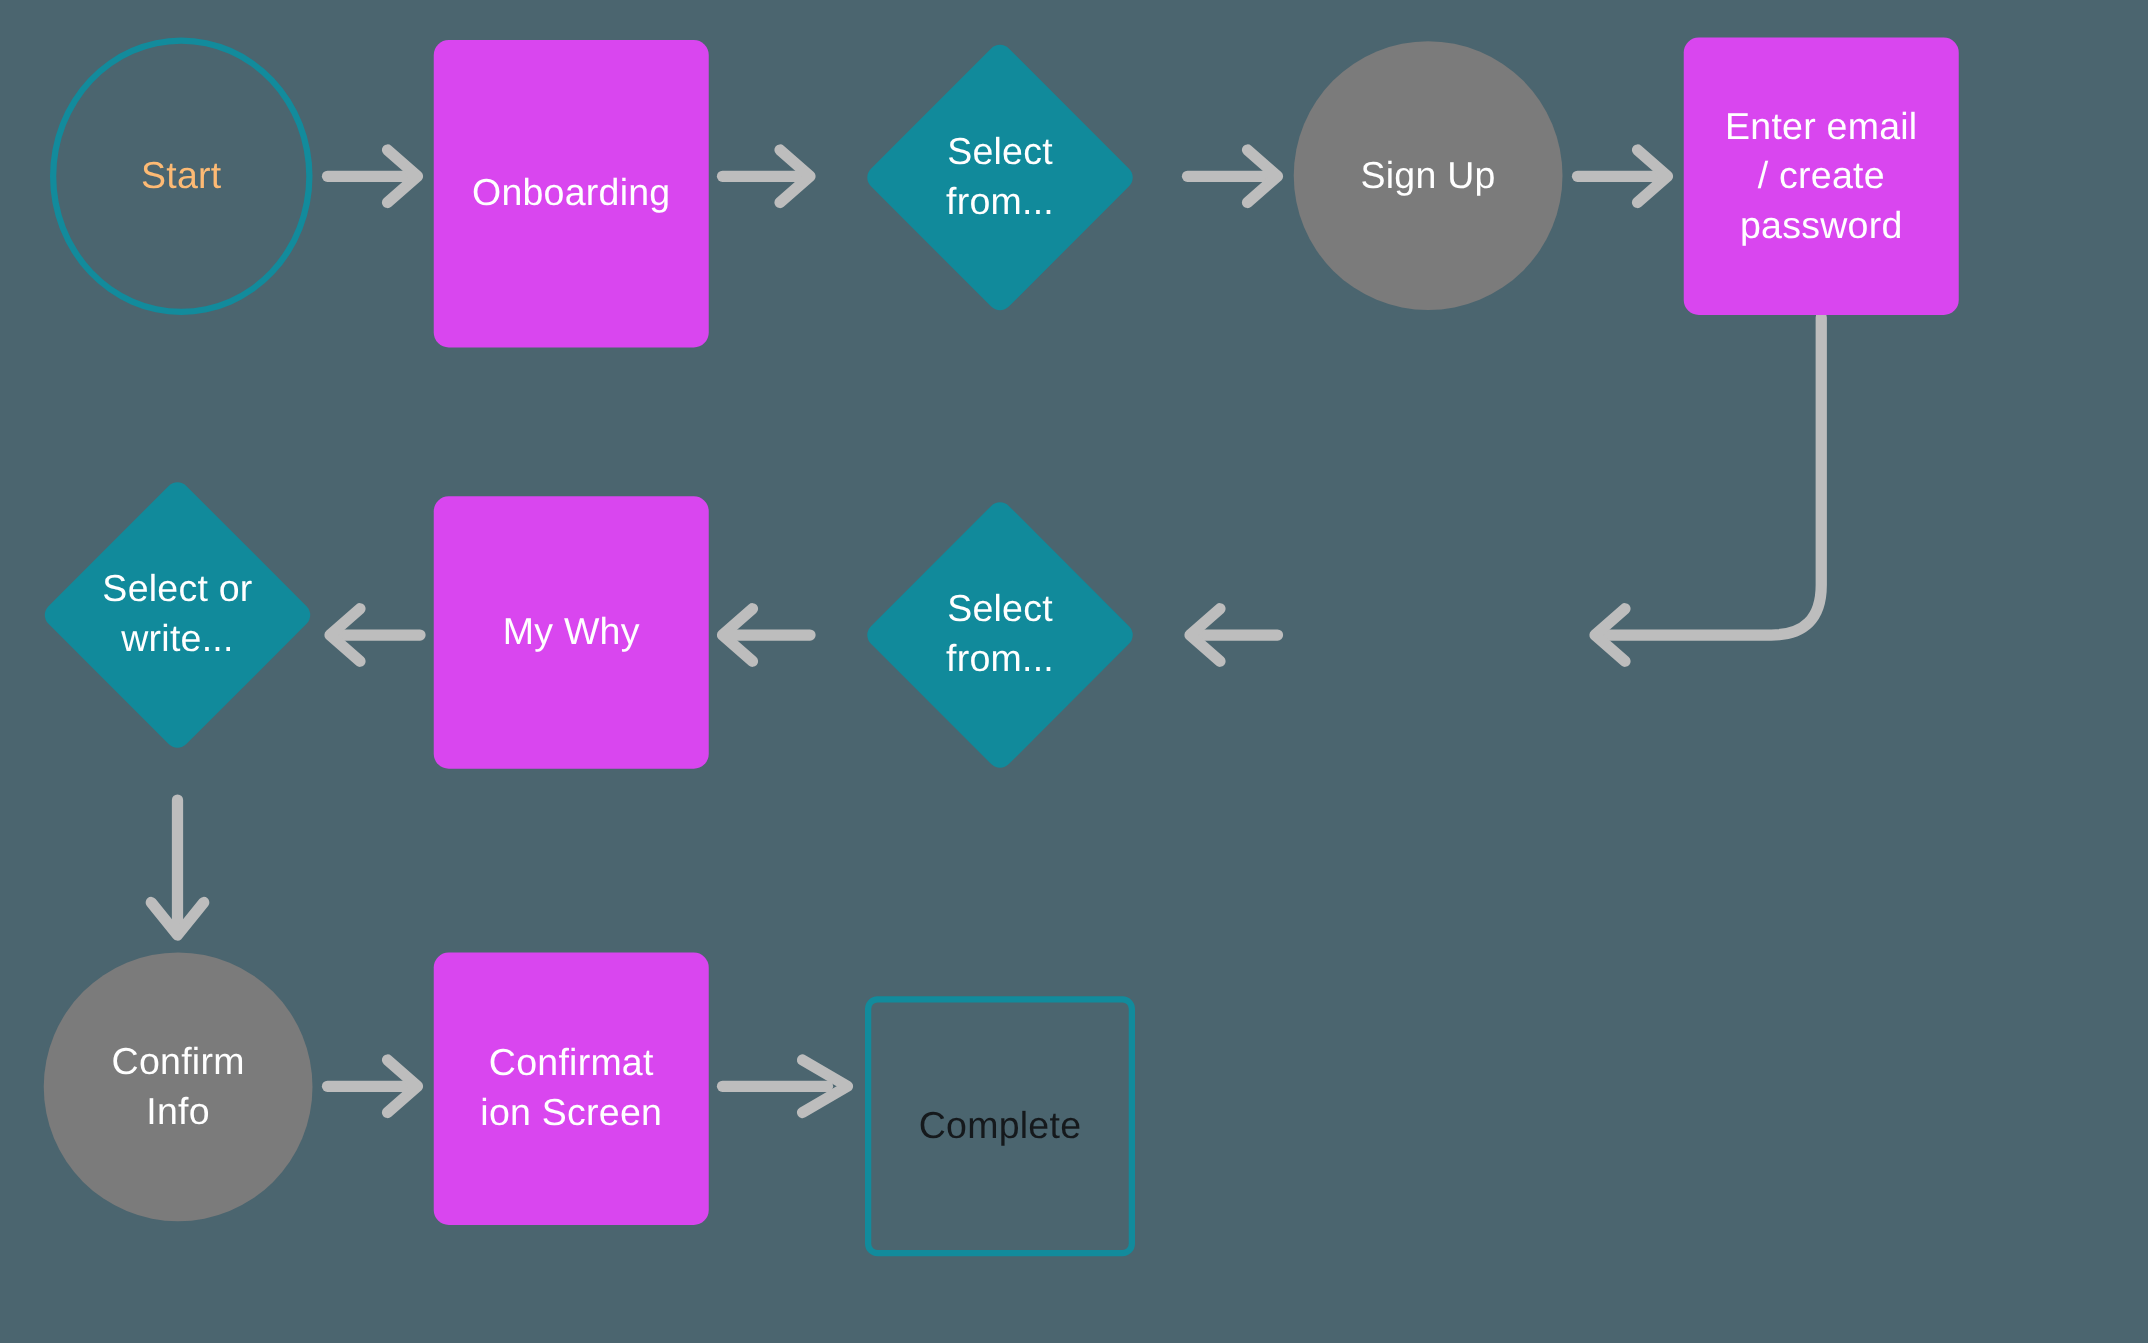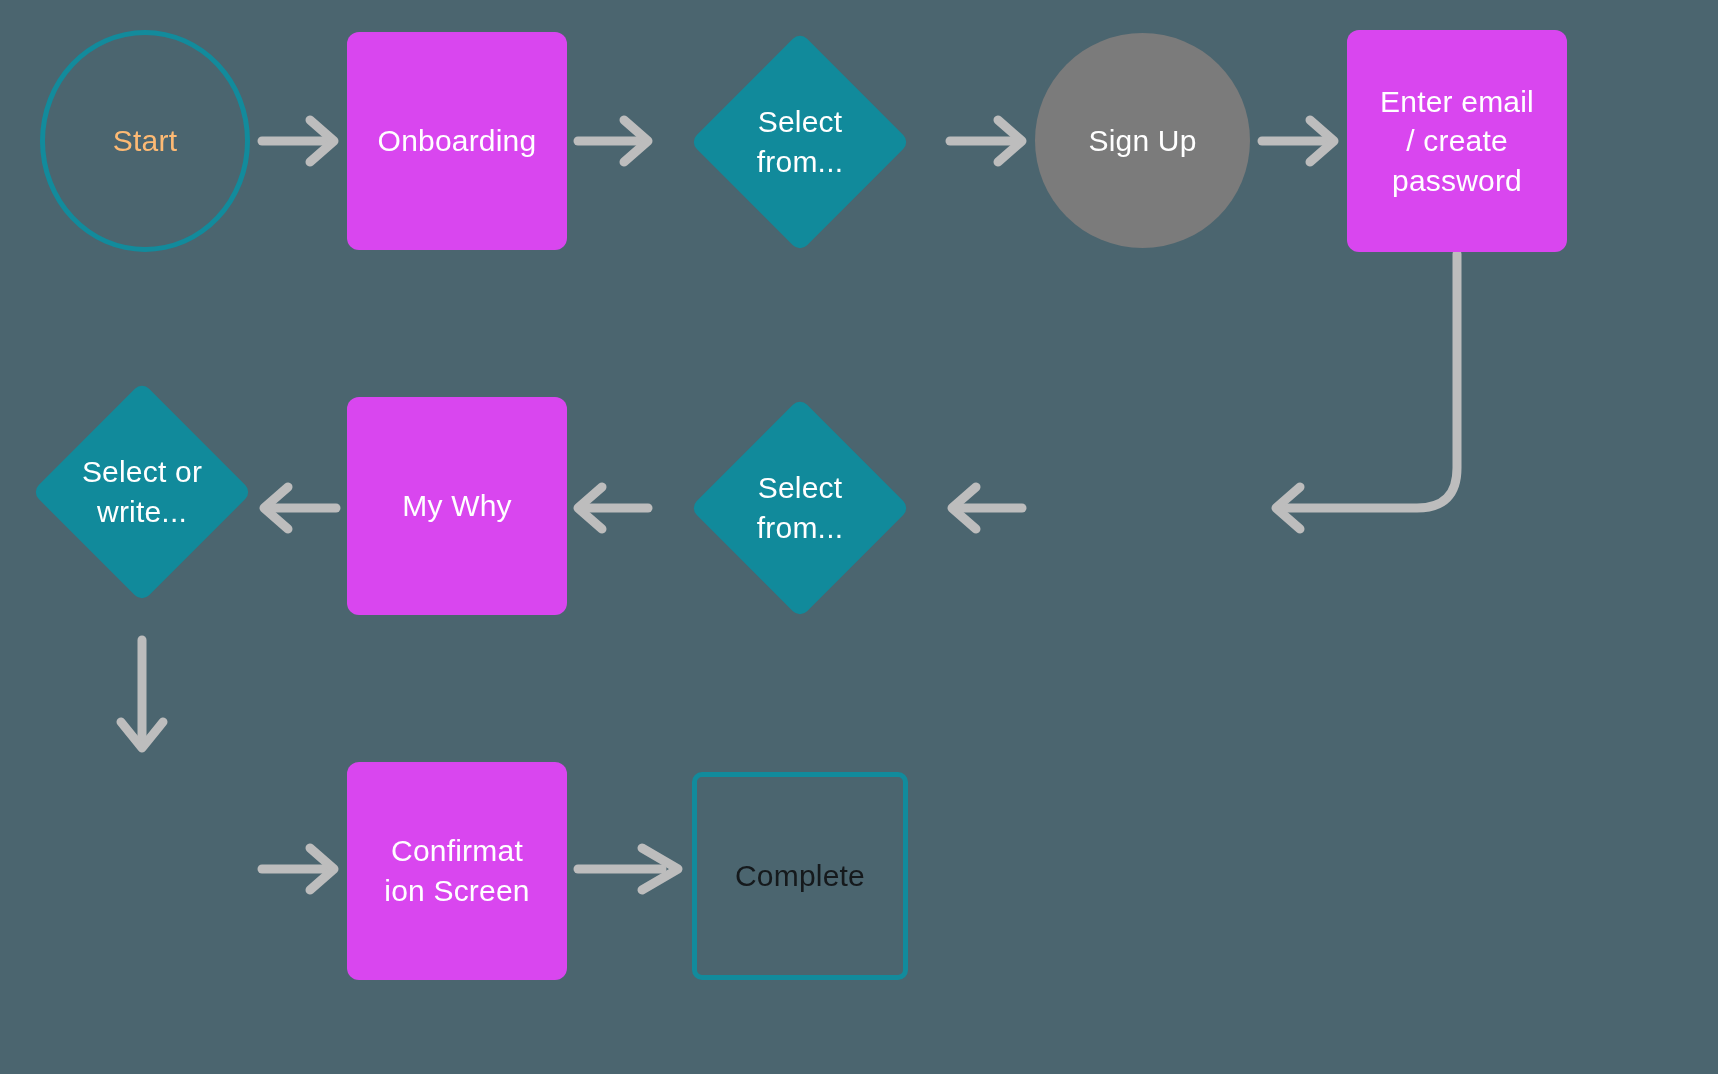--- a/index.html
+++ b/index.html
@@ -145,21 +145,21 @@
         <path d="M 642 848 L 678 869 L 642 890"></path>
       </g>
 
     </g>
   </svg>
 
   <div class="node shape-start" style="left:40px; top:30px; width:210px; height:222px;">
     <span class="label">Start</span>
   </div>
 
-  <div class="node shape-process" style="left:347px; top:32px; width:220px; height:218px;">
+  <div class="node shape-process" style="left:347px; top:32px; width:220px; height:246px;">
     <span class="label">Onboarding</span>
   </div>
 
   <div class="node shape-decision" style="left:722px; top:64px; width:156px; height:156px;">
     <span class="diamond-bg"></span>
     <span class="label">Select
 from...</span>
   </div>
 
   <div class="node shape-circle" style="left:1035px; top:33px; width:215px; height:215px;">
@@ -182,23 +182,27 @@
     <span class="label">My Why</span>
   </div>
 
   <div class="node shape-decision" style="left:722px; top:430px; width:156px; height:156px;">
     <span class="diamond-bg"></span>
     <span class="label">Select
 from...</span>
   </div>
 
 
+  <div class="node shape-circle" style="left:35px; top:762px; width:215px; height:215px;">
+    <span class="label">Confirm
+Info</span>
+  </div>
 
   <div class="node shape-process" style="left:347px; top:762px; width:220px; height:218px;">
     <span class="label">Confirmat
 ion Screen</span>
   </div>
 
-  <div class="node shape-terminal" style="left:692px; top:772px; width:216px; height:208px;">
+  <div class="node shape-terminal" style="left:692px; top:797px; width:216px; height:208px;">
     <span class="label">Complete</span>
   </div>
 
 </div>
 
 </body></html>

